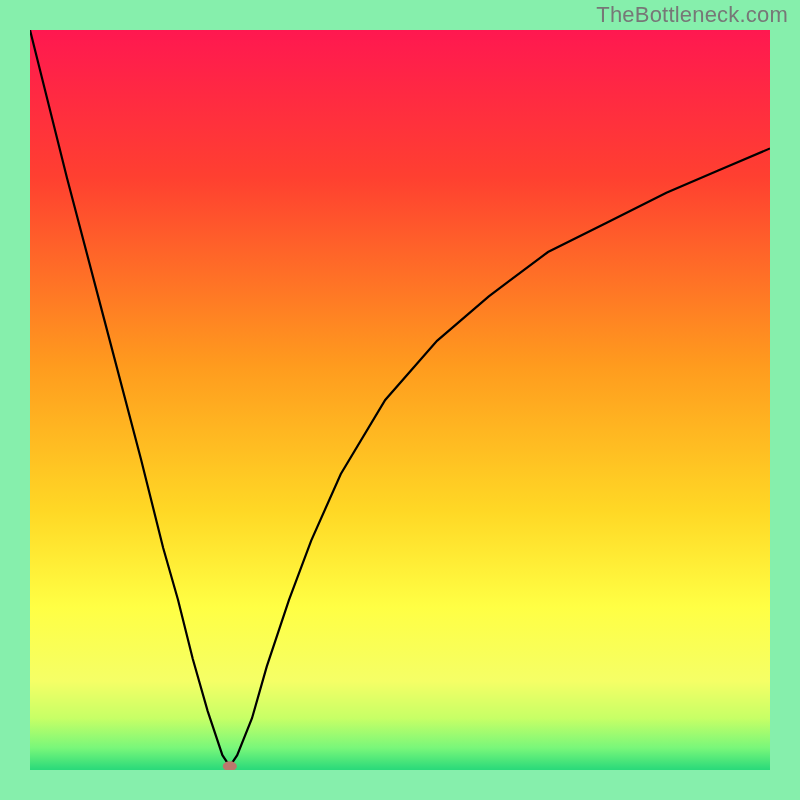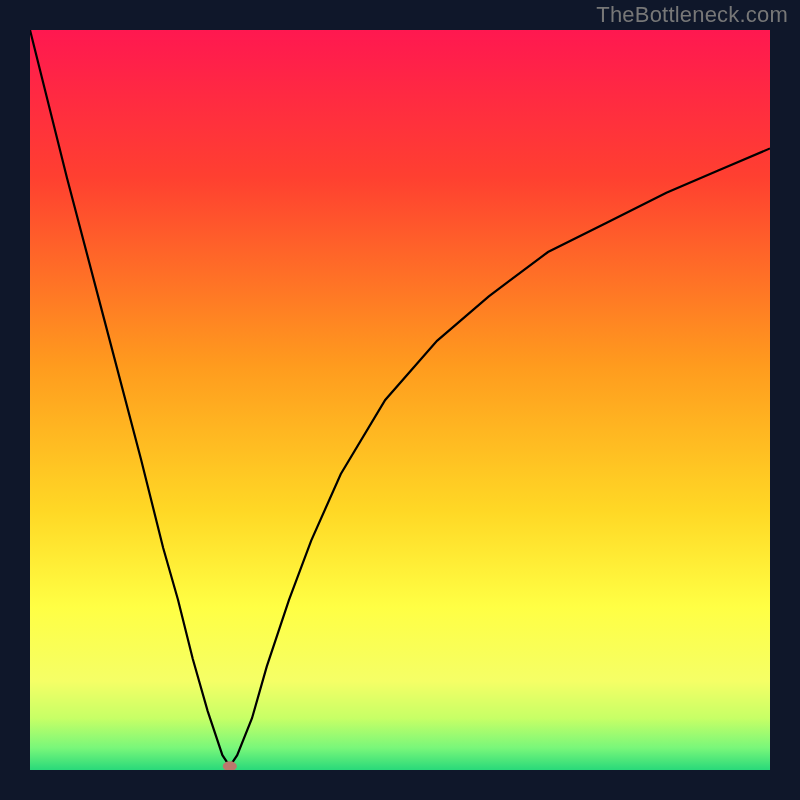--- a/index.html
+++ b/index.html
@@ -8,21 +8,21 @@
     width: 800px;
     height: 800px;
     background: #000;
     font-family: Arial, Helvetica, sans-serif;
     overflow: hidden;
   }
   .frame {
     position: relative;
     width: 800px;
     height: 800px;
-    background: #0f172a;
+    background: #86efac;
   }
   .watermark {
     position: absolute;
     top: 2px;
     right: 12px;
     color: #777;
     font-size: 22px;
     font-weight: 500;
     letter-spacing: 0.2px;
     z-index: 10;

